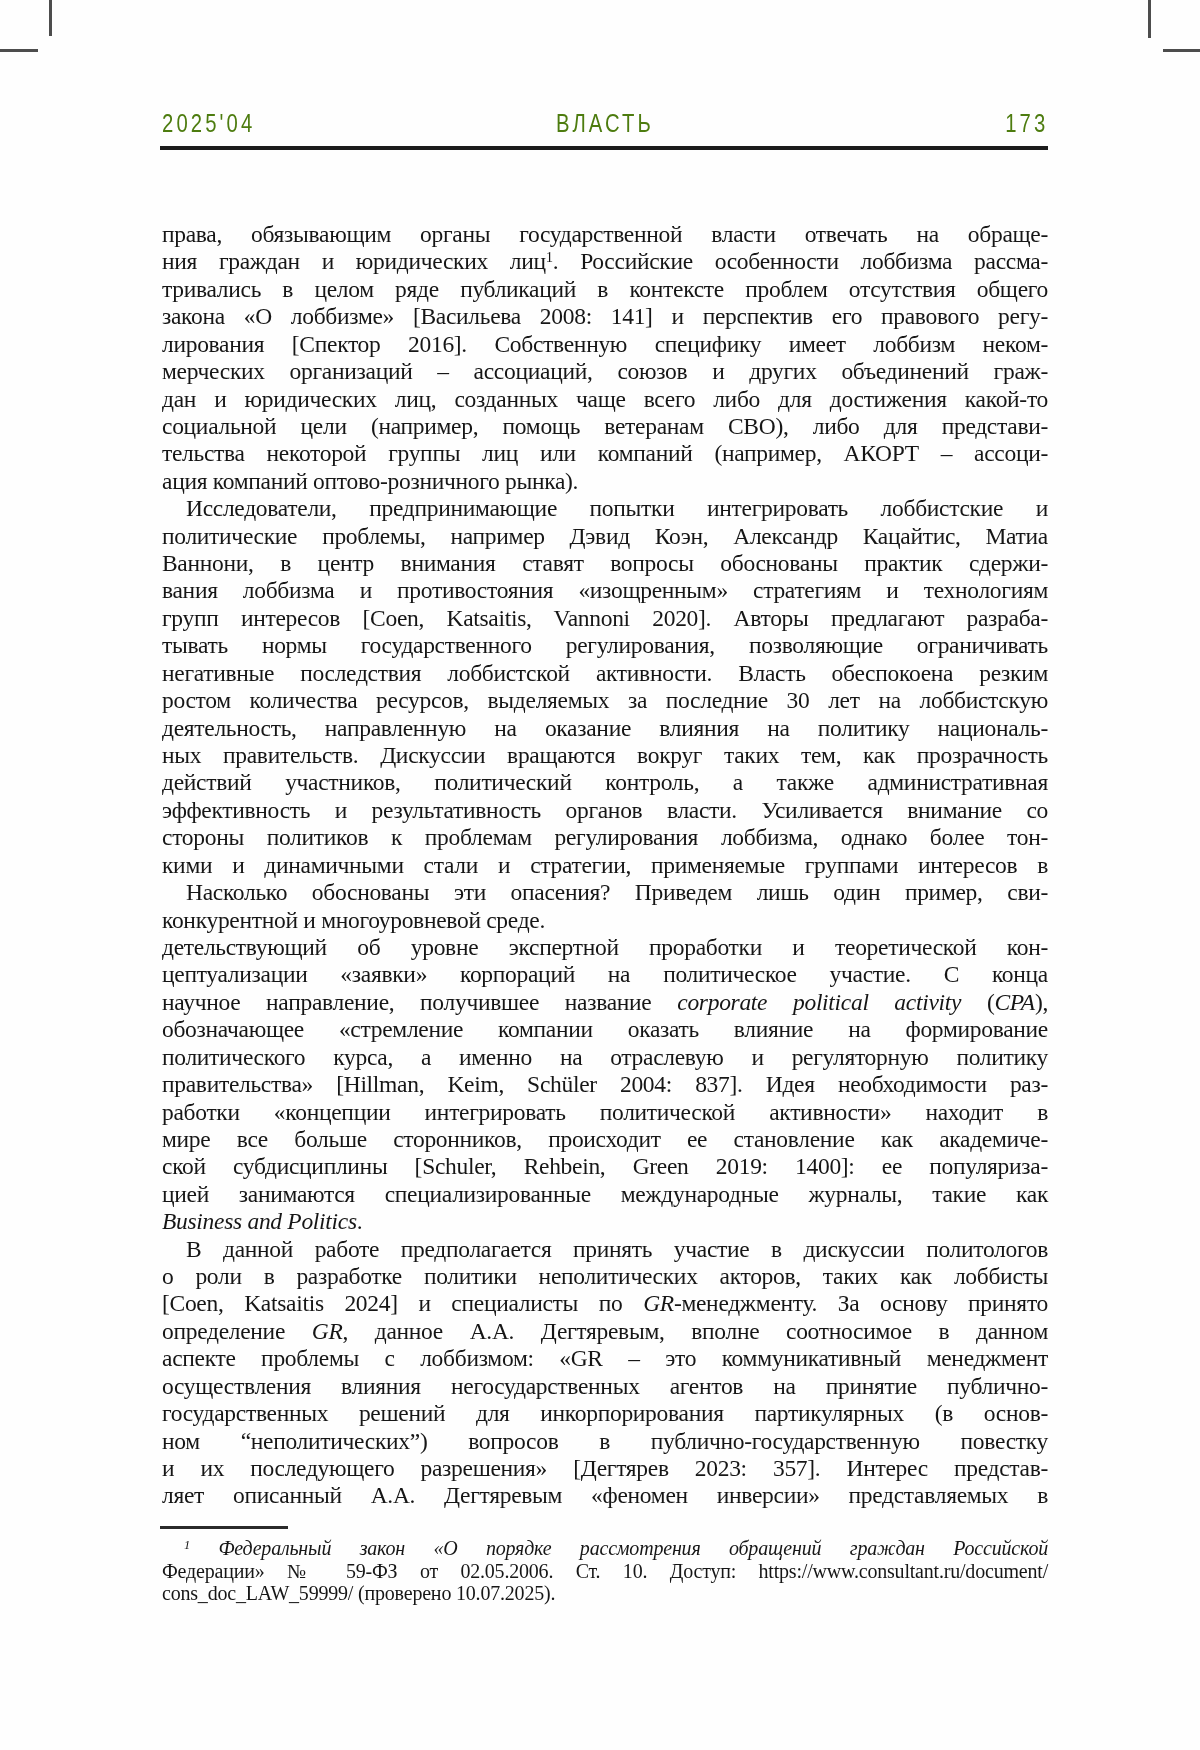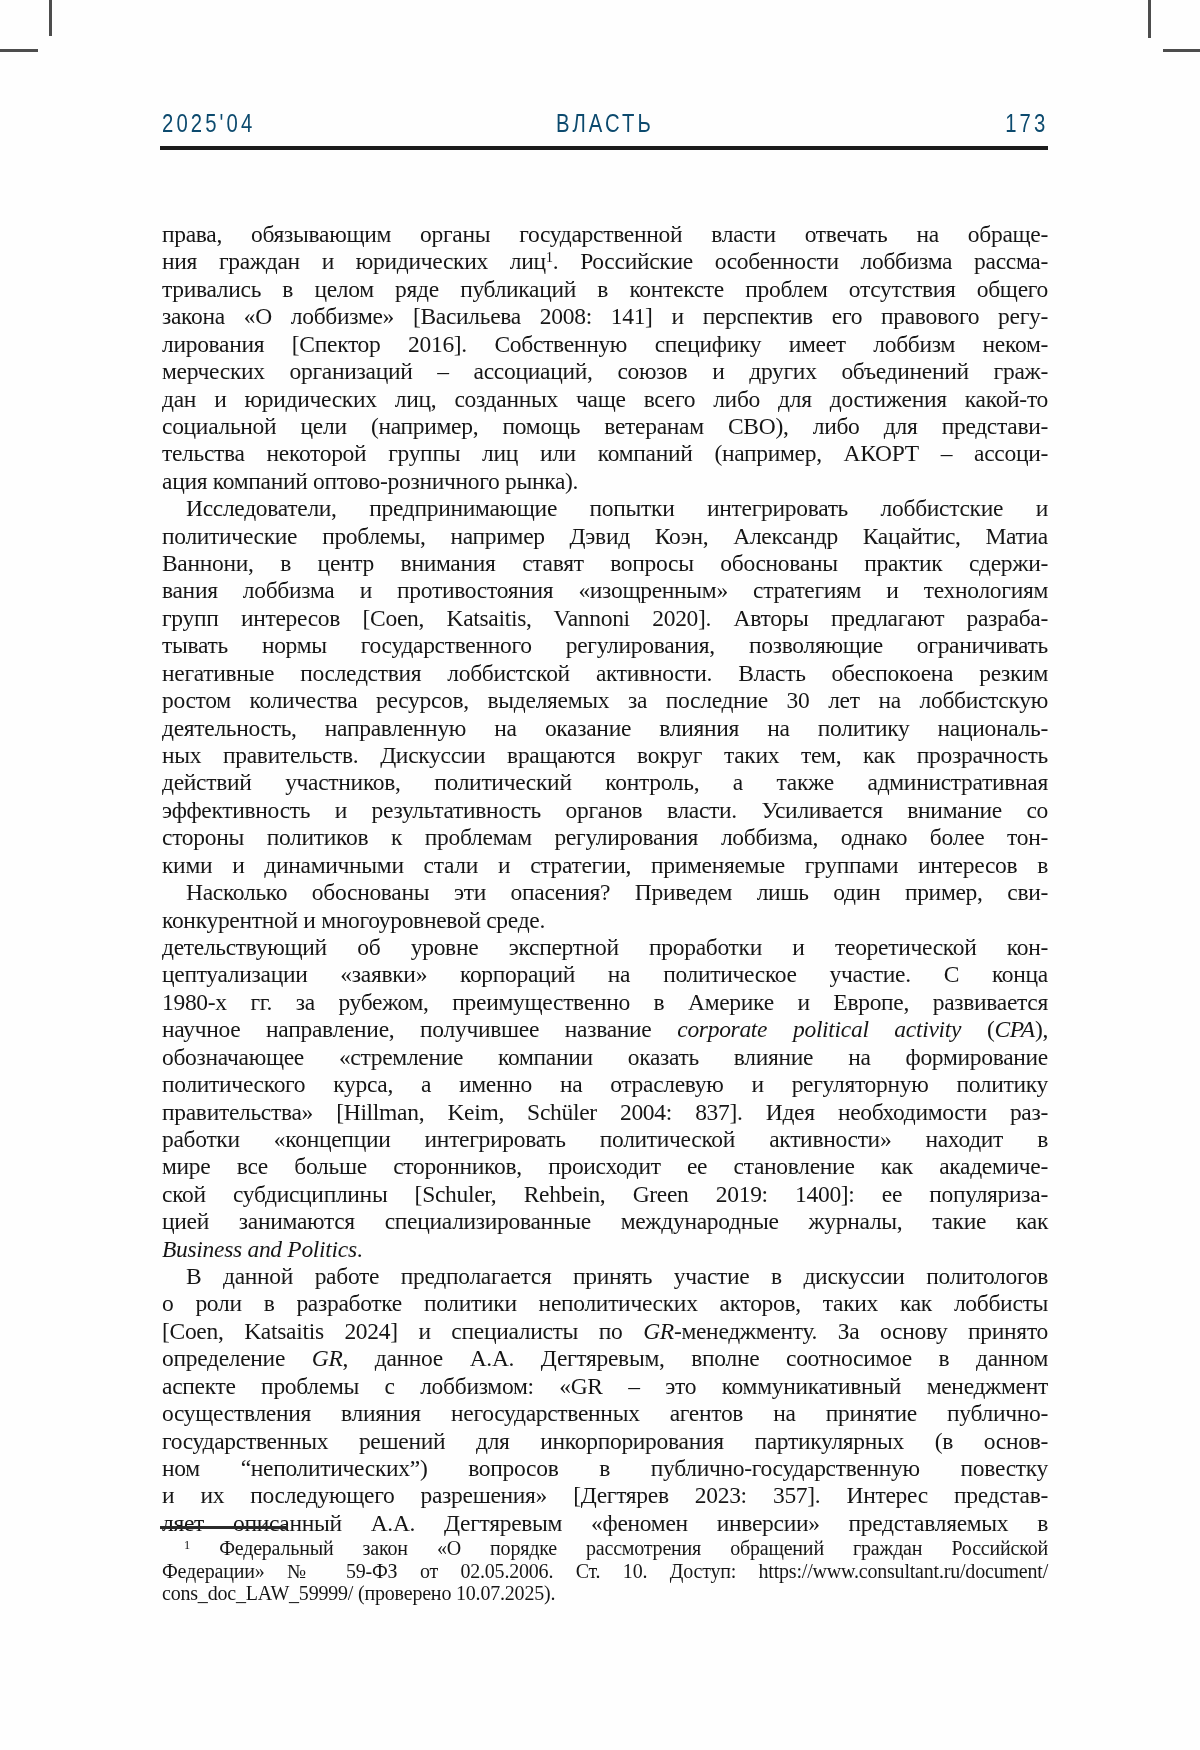--- a/index.html
+++ b/index.html
@@ -16,21 +16,21 @@
   .crop{position:absolute;background:#4d4d4d;}
   .crop-tl-v{left:49px;top:0;width:3px;height:36px;}
   .crop-tl-h{left:0;top:49px;width:38px;height:3px;}
   .crop-tr-v{left:1148px;top:0;width:3px;height:38px;}
   .crop-tr-h{left:1163px;top:49px;width:37px;height:3px;}
 
   
   .running-head{
     position:absolute;left:162px;top:108px;width:886px;height:32px;
     font-family:"Liberation Sans", sans-serif;
-    font-size:26px;font-weight:500;color:#0c4a6e;
+    font-size:26px;font-weight:500;color:#4d7c0f;
   }
   .rh-item{position:absolute;top:0;display:inline-block;letter-spacing:4px;white-space:nowrap;}
   .rh-left{left:0;transform:scaleX(0.78);transform-origin:left center;}
   .rh-center{left:50%;transform:translateX(-50%) scaleX(0.78);}
   .rh-right{right:0;transform:scaleX(0.78);transform-origin:right center;}
   .header-rule{position:absolute;left:160px;top:146px;width:888px;height:4px;background:#1c1c1c;}
 
   
   .article-body{
     position:absolute;left:162px;top:201px;width:886px;
@@ -47,21 +47,21 @@
   sup{font-size:0.62em;vertical-align:baseline;position:relative;top:-0.5em;line-height:0;}
 
   
   .footnote-rule{position:absolute;left:160px;top:1526px;width:128px;height:3px;background:#2a2a2a;}
   .footnote{
     position:absolute;left:162px;top:1537px;width:886px;
     font-size:20px;line-height:22.6px;letter-spacing:-0.2px;
   }
   .fline{text-align:justify;-moz-text-align-last:justify;text-align-last:justify;}
   .fline.end{-moz-text-align-last:left;text-align-last:left;}
-  .fline.indent{text-indent:22px;}
+  .fline.indent{text-indent:22px;font-style:italic;}
 </style>
 </head>
 <body>
 
 <div class="page">
 
   <div class="crop crop-tl-v"></div>
   <div class="crop crop-tl-h"></div>
   <div class="crop crop-tr-v"></div>
   <div class="crop crop-tr-h"></div>
@@ -95,21 +95,20 @@
       <div class="line">деятельность, направленную на оказание влияния на политику националь-</div>
       <div class="line">ных правительств. Дискуссии вращаются вокруг таких тем, как прозрачность</div>
       <div class="line">действий участников, политический контроль, а также административная</div>
       <div class="line">эффективность и результативность органов власти. Усиливается внимание со</div>
       <div class="line">стороны политиков к проблемам регулирования лоббизма, однако более тон-</div>
       <div class="line">кими и динамичными стали и стратегии, применяемые группами интересов в</div>
       <div class="line indent">Насколько обоснованы эти опасения? Приведем лишь один пример, сви-</div>
       <div class="line end">конкурентной и многоуровневой среде.</div>
       <div class="line">детельствующий об уровне экспертной проработки и теоретической кон-</div>
       <div class="line">цептуализации «заявки» корпораций на политическое участие. С конца</div>
-      <div class="line">1980-х гг. за рубежом, преимущественно в Америке и Европе, развивается</div>
       <div class="line">научное направление, получившее название <i>corporate political activity</i> (<i>CPA</i>),</div>
       <div class="line">обозначающее «стремление компании оказать влияние на формирование</div>
       <div class="line">политического курса, а именно на отраслевую и регуляторную политику</div>
       <div class="line">правительства» [Hillman, Keim, Schüler 2004: 837]. Идея необходимости раз-</div>
       <div class="line">работки «концепции интегрировать политической активности» находит в</div>
       <div class="line">мире все больше сторонников, происходит ее становление как академиче-</div>
       <div class="line">ской субдисциплины [Schuler, Rehbein, Green 2019: 1400]: ее популяриза-</div>
       <div class="line">цией занимаются специализированные международные журналы, такие как</div>
       <div class="line end"><i>Business and Politics</i>.</div>
       <div class="line indent">В данной работе предполагается принять участие в дискуссии политологов</div>

